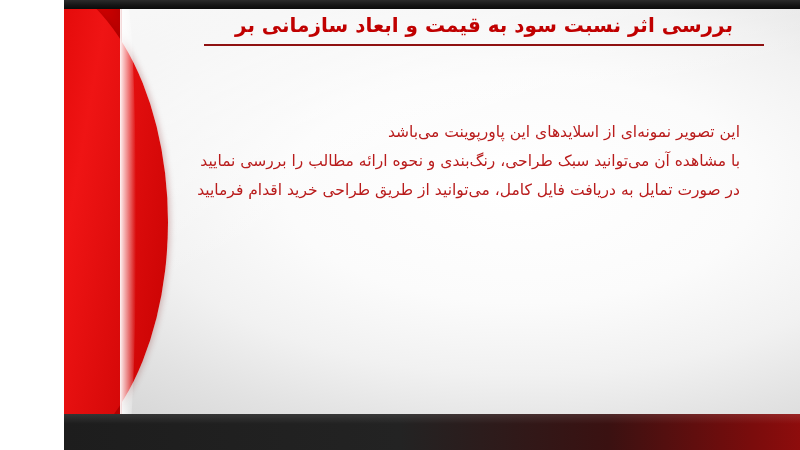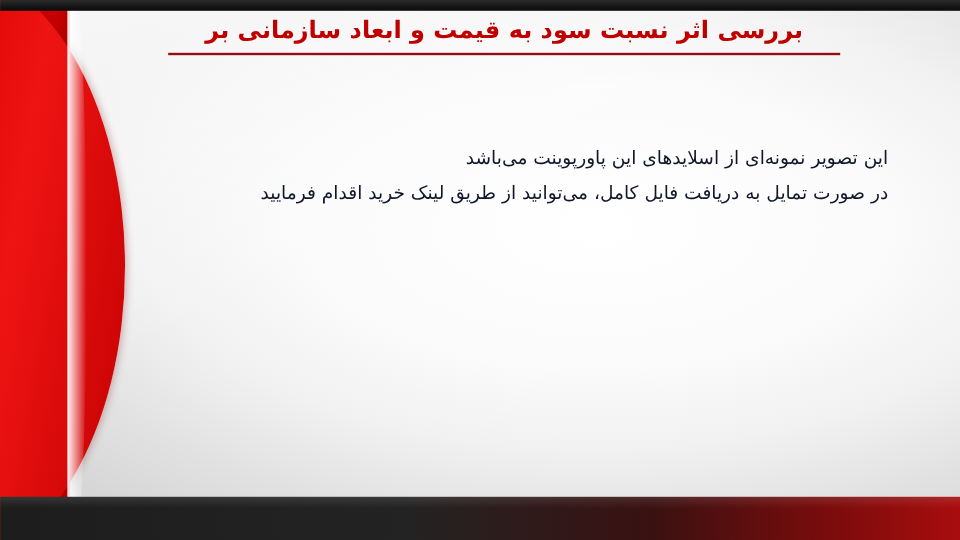--- a/index.html
+++ b/index.html
@@ -6,21 +6,21 @@
   html, body {
     margin: 0;
     padding: 0;
     background: #ffffff;
   }
   body {
     font-family: "DejaVu Sans", sans-serif;
   }
   .slide {
     position: relative;
-    width: 800px;
+    width: 736px;
     height: 450px;
     overflow: hidden;
     background: #ffffff;
   }
 
   
   
   .bg-panel {
     position: absolute;
     inset: 0;
@@ -120,21 +120,21 @@
   
   .body-block {
     position: absolute;
     top: 118px;
     right: 60px;
     width: 660px;
     text-align: right;
     direction: rtl;
   }
   .body-line {
-    color: #0f172a;
+    color: #b91c1c;
     font-size: 15.5px;
     line-height: 29px;
     white-space: nowrap;
   }
 </style>
 </head>
 <body>
 
 <div class="slide">
 
@@ -147,19 +147,20 @@
 
   <div class="top-bar"></div>
 
   <div class="title-block">
     <div class="title-line">بررسی اثر نسبت سود به قیمت و ابعاد سازمانی بر</div>
     <div class="title-rule"></div>
   </div>
 
   <div class="body-block">
     <div class="body-line">این تصویر نمونه‌ای از اسلایدهای این پاورپوینت می‌باشد</div>
-    <div class="body-line">در صورت تمایل به دریافت فایل کامل، می‌توانید از طریق لینک خرید اقدام فرمایید</div>
+    <div class="body-line">با مشاهده آن می‌توانید سبک طراحی، رنگ‌بندی و نحوه ارائه مطالب را بررسی نمایید</div>
+    <div class="body-line">در صورت تمایل به دریافت فایل کامل، می‌توانید از طریق طراحی خرید اقدام فرمایید</div>
   </div>
 
   <div class="bottom-bar"></div>
   <div class="bottom-bar-sheen"></div>
 
 </div>
 
 </body></html>

